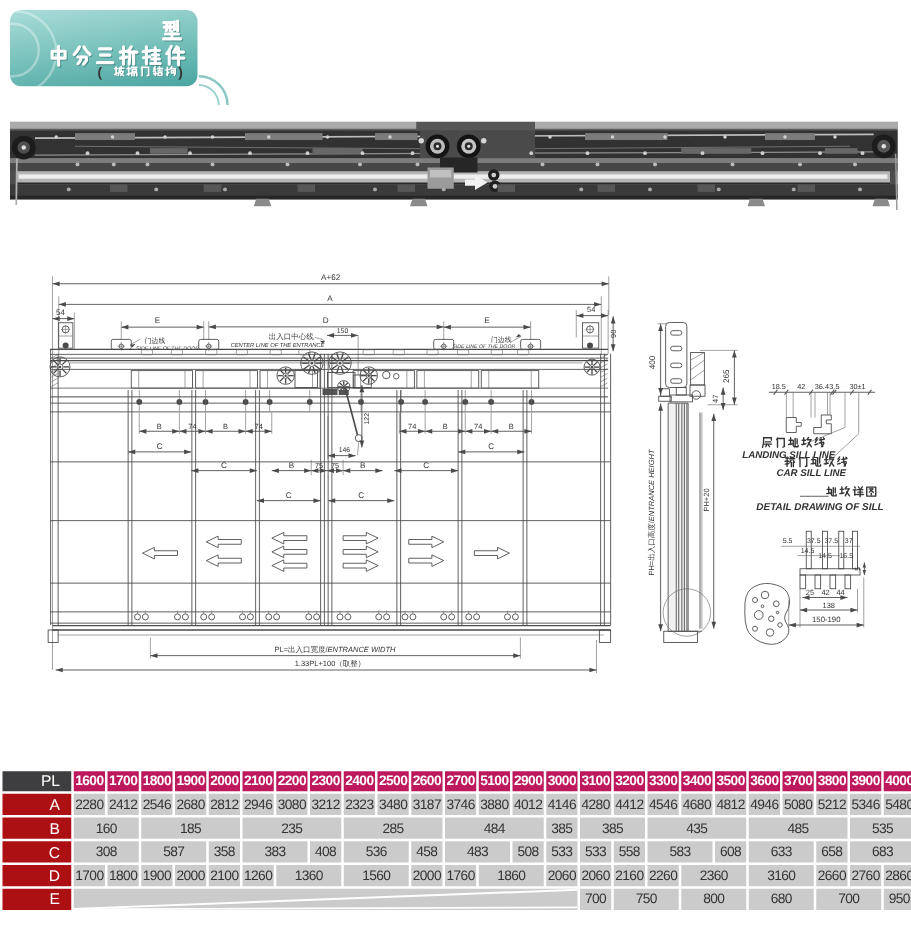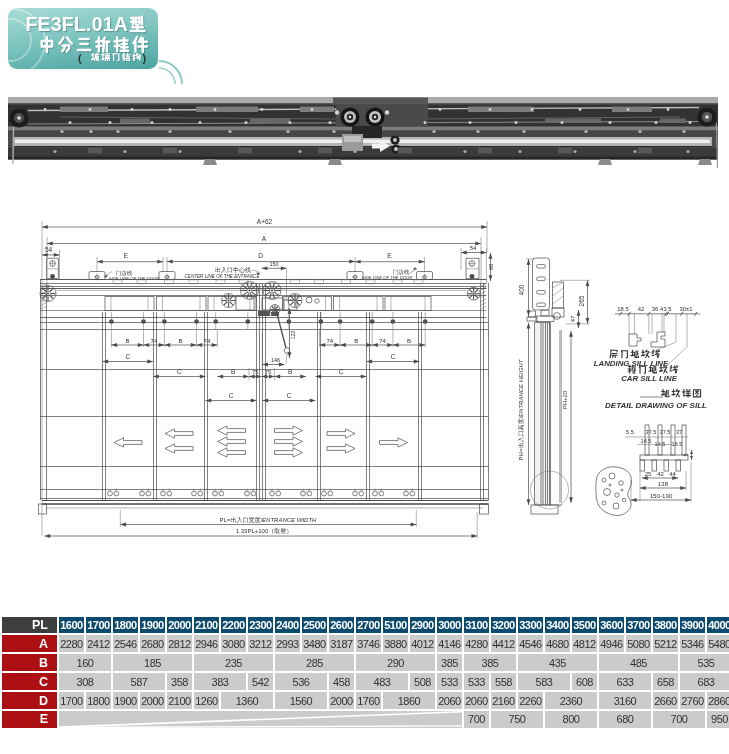--- a/index.html
+++ b/index.html
@@ -8,32 +8,31 @@
   background:linear-gradient(172deg,#aadcd8 0%,#7fc5c0 45%,#4aa5a1 100%);overflow:hidden;}
 .badge .arc1,.badge .arc2{position:absolute;border-radius:50%;border:2px solid rgba(255,255,255,0.35);}
 .badge .arc1{left:-20px;top:10px;width:40px;height:40px;}
 .badge .arc2{left:-30px;top:0px;width:64px;height:64px;}
 .badge .l1{position:absolute;left:0;right:30px;top:5px;text-align:right;color:#fff;font-weight:bold;
   font-size:19.5px;letter-spacing:0.2px;text-shadow:1px 1px 1px rgba(60,110,110,0.55);}
 table.dt{position:absolute;left:0;top:614.6px;width:729px;border-collapse:separate;border-spacing:2px;
   table-layout:fixed;font-family:"Liberation Sans",sans-serif;}
 table.dt td{height:16.9px;padding:0;text-align:center;vertical-align:middle;overflow:hidden;
   font-size:11px;letter-spacing:-0.5px;color:#333;background:#cbcbcb;white-space:nowrap;}
-table.dt td.hd{background:#0c4a6e;color:#fff;font-weight:bold;}
-table.dt td.lb{background:#ac1013;color:#fff;font-weight:bold;font-size:12.5px;text-align:right;
+table.dt td.hd{background:#be185d;color:#fff;font-weight:bold;}
+table.dt td.lb{background:#ac1013;color:#fff;font-weight:normal;font-size:12.5px;text-align:right;
   padding-right:9px;letter-spacing:0px;margin-top:48px;}
 table.dt td.hd.lb{background:#3e3e40;}
 table.dt td.ed{background:#cbcbcb;position:relative;}
 </style></head>
 <body>
 
 <div class="badge">
 <div class="arc1"></div>
 <div class="arc2"></div>
-<div class="l1">FE3FL.01A</div>
 <svg width="150" height="61" viewBox="0 0 150 61" style="position:absolute;left:0;top:0;">
 <path d="M123.9,10.9 L130.7,10.9" fill="none" stroke="rgba(40,95,95,0.5)" stroke-width="2.5" stroke-linecap="round" stroke-linejoin="round"></path>
 <path d="M124.2,14.5 L130.7,14.5" fill="none" stroke="rgba(40,95,95,0.5)" stroke-width="2.5" stroke-linecap="round" stroke-linejoin="round"></path>
 <path d="M126.3,10.9 L125.9,17.4" fill="none" stroke="rgba(40,95,95,0.5)" stroke-width="2.5" stroke-linecap="round" stroke-linejoin="round"></path>
 <path d="M128.8,10.9 L128.8,17.4" fill="none" stroke="rgba(40,95,95,0.5)" stroke-width="2.5" stroke-linecap="round" stroke-linejoin="round"></path>
 <path d="M132.3,10.3 L132.3,16.5" fill="none" stroke="rgba(40,95,95,0.5)" stroke-width="2.5" stroke-linecap="round" stroke-linejoin="round"></path>
 <path d="M134.9,9.6 L134.9,17.4" fill="none" stroke="rgba(40,95,95,0.5)" stroke-width="2.5" stroke-linecap="round" stroke-linejoin="round"></path>
 <path d="M125.2,20.0 L135.6,20.0" fill="none" stroke="rgba(40,95,95,0.5)" stroke-width="2.5" stroke-linecap="round" stroke-linejoin="round"></path>
 <path d="M130.4,18.1 L130.4,23.6" fill="none" stroke="rgba(40,95,95,0.5)" stroke-width="2.5" stroke-linecap="round" stroke-linejoin="round"></path>
 <path d="M123.6,23.9 L137.2,23.9" fill="none" stroke="rgba(40,95,95,0.5)" stroke-width="2.5" stroke-linecap="round" stroke-linejoin="round"></path>
@@ -216,21 +215,21 @@
 <tr>
         <td class="lb">A</td>
         <td>2280</td>
         <td>2412</td>
         <td>2546</td>
         <td>2680</td>
         <td>2812</td>
         <td>2946</td>
         <td>3080</td>
         <td>3212</td>
-        <td>2993</td>
+        <td>2323</td>
         <td>3480</td>
         <td>3187</td>
         <td>3746</td>
         <td>3880</td>
         <td>4012</td>
         <td>4146</td>
         <td>4280</td>
         <td>4412</td>
         <td>4546</td>
         <td>4680</td>
@@ -240,34 +239,34 @@
         <td>5212</td>
         <td>5346</td>
         <td>5480</td>
       </tr>
 <tr>
         <td class="lb">B</td>
         <td colspan="2">160</td>
         <td colspan="3">185</td>
         <td colspan="3">235</td>
         <td colspan="3">285</td>
-        <td colspan="3">290</td>
+        <td colspan="3">484</td>
         <td>385</td>
         <td colspan="2">385</td>
         <td colspan="3">435</td>
         <td colspan="3">485</td>
         <td colspan="2">535</td>
       </tr>
 <tr>
         <td class="lb">C</td>
         <td colspan="2">308</td>
         <td colspan="2">587</td>
         <td>358</td>
         <td colspan="2">383</td>
-        <td>542</td>
+        <td>408</td>
         <td colspan="2">536</td>
         <td>458</td>
         <td colspan="2">483</td>
         <td>508</td>
         <td>533</td>
         <td>533</td>
         <td>558</td>
         <td colspan="2">583</td>
         <td>608</td>
         <td colspan="2">633</td>

